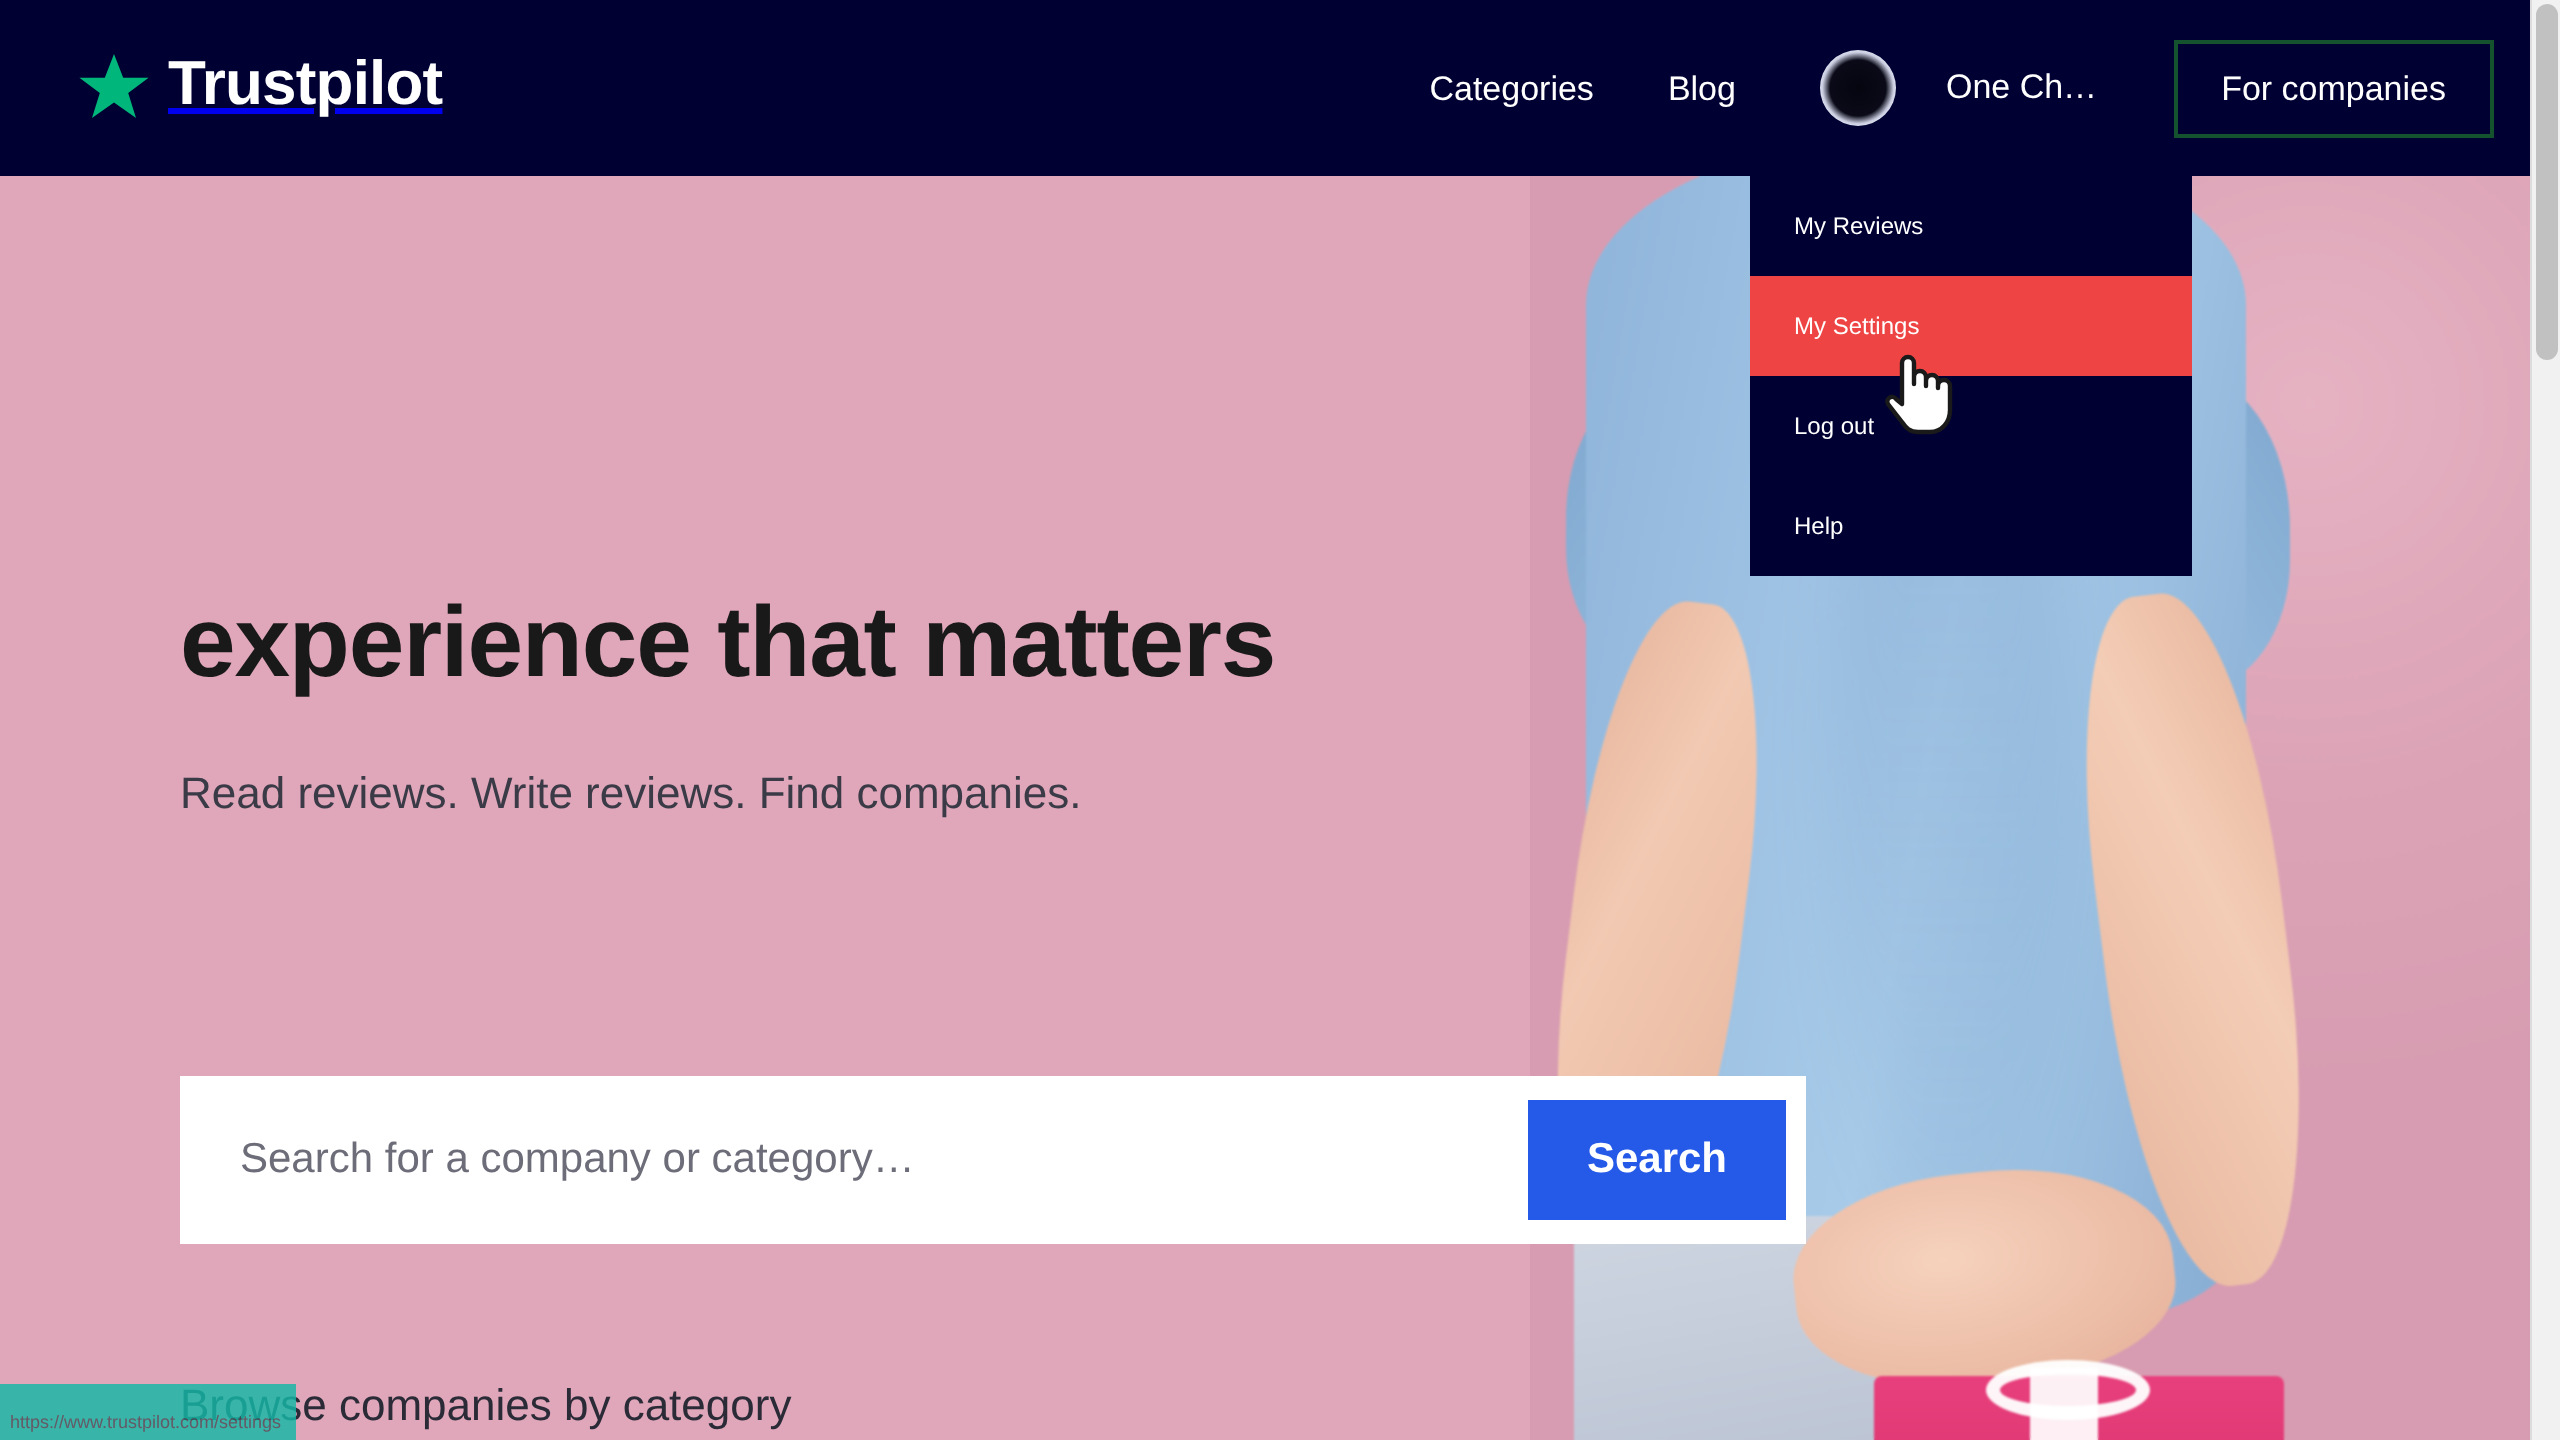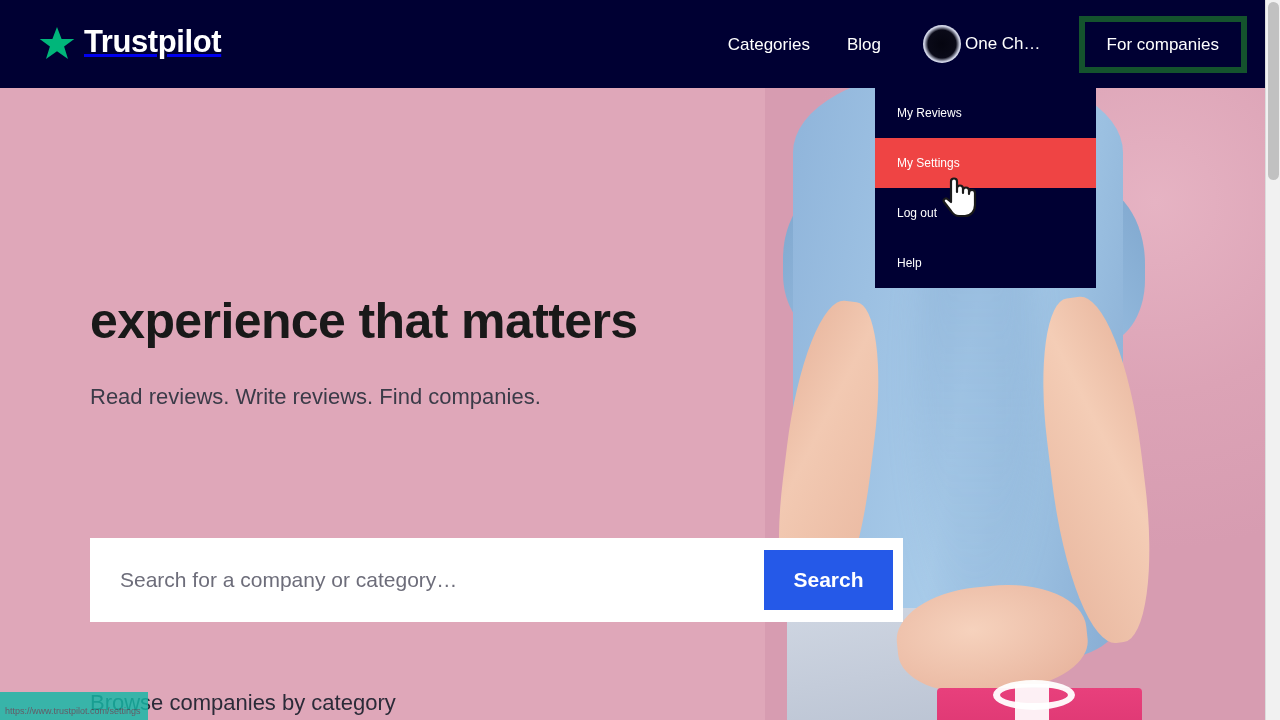--- a/index.html
+++ b/index.html
@@ -75,41 +75,41 @@
     padding: 10px 0;
     line-height: 1;
     white-space: nowrap;
   }
   .nav-gap-1 { margin-right: 37px; }
   .nav-gap-2 { margin-right: 42px; }
 
   .user-chip {
     display: flex;
     align-items: center;
-    gap: 4px;
+    gap: 25px;
     margin-right: 38px;
     cursor: default;
   }
   .avatar {
     width: 38px; height: 38px;
     border-radius: 50%;
     background: radial-gradient(circle at 50% 50%, #050510 0%, #0a0a18 52%, #c9cde0 66%, #e8ecf8 74%, #5a5f80 86%, rgba(0,0,51,0) 100%);
     position: relative;
     flex: none;
   }
   .user-name {
     color: #ffffff;
     font-size: 17px;
     white-space: nowrap;
     max-width: 96px;
     overflow: hidden;
   }
 
   .for-companies {
-    border: 6px solid #14532d;
+    border: 2px solid #14532d;
     background: transparent;
     color: #ffffff;
     font-family: "Liberation Sans", sans-serif;
     font-size: 17px;
     font-weight: 400;
     padding: 14px 22px;
     line-height: 1;
     cursor: pointer;
     white-space: nowrap;
   }

